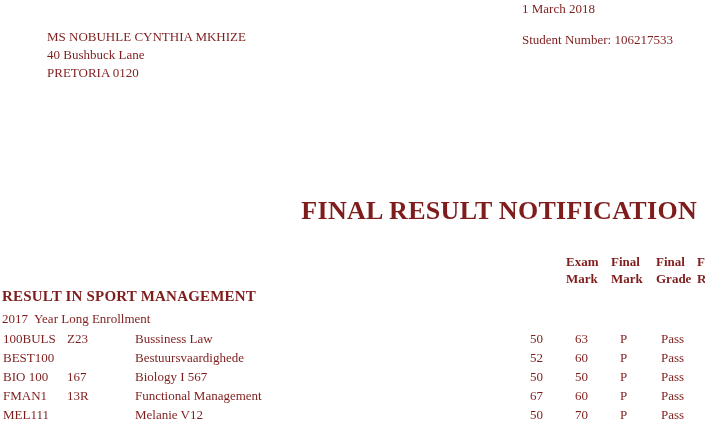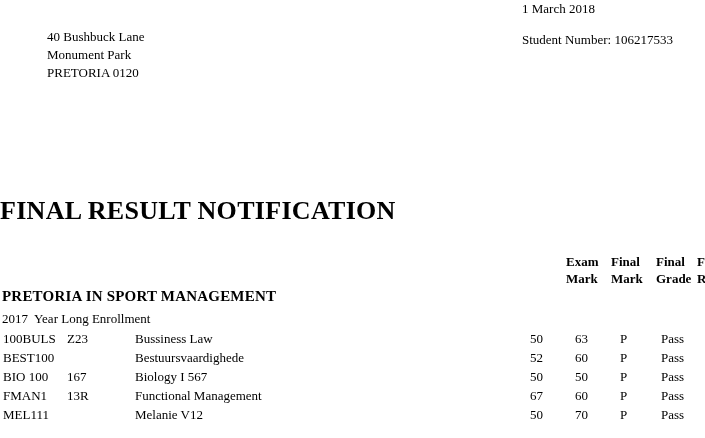--- a/index.html
+++ b/index.html
@@ -3,29 +3,29 @@
 <meta charset="utf-8">
 <style>
   html, body { margin: 0; padding: 0; background: #ffffff; }
   .page {
     position: relative;
     width: 705px;
     height: 438px;
     background: #ffffff;
     font-family: "Liberation Serif", "DejaVu Serif", serif;
     font-size: 13px;
-    color: #000000;
+    color: #7f1d1d;
     overflow: hidden;
   }
   .letter-date { position: absolute; left: 522px; top: 1px; }
   .recipient-address { position: absolute; left: 47px; top: 28px; line-height: 18px; }
   .student-number-line { position: absolute; left: 522px; top: 32px; }
   .doc-title {
-    position: absolute; left: 0; right: 0; top: 196px;
-    margin: 0; text-align: left;
+    position: absolute; left: 0; right: 8px; top: 196px;
+    margin: 0; text-align: right;
     font-size: 26px; font-weight: bold; letter-spacing: 0.3px;
   }
   .grid {
     display: grid;
     grid-template-columns: 64px 68px 395px 45px 45px 41px 1fr;
   }
   .results-header {
     position: absolute; left: 3px; right: 0; top: 253px;
     font-weight: bold; line-height: 17px;
   }
@@ -40,22 +40,22 @@
   .cell { overflow: hidden; white-space: nowrap; }
 </style>
 </head>
 <body>
 
 <div class="page">
 
   <div class="letter-date">1 March 2018</div>
 
   <div class="recipient-address">
+    <div>MS NOBUHLE CYNTHIA MKHIZE</div>
     <div>40 Bushbuck Lane</div>
-    <div>Monument Park</div>
     <div>PRETORIA 0120</div>
   </div>
 
   <div class="student-number-line">
     <span>Student Number:</span>
     <span>106217533</span>
   </div>
 
   <h1 class="doc-title">FINAL RESULT NOTIFICATION</h1>
 
@@ -66,21 +66,21 @@
     <div class="hcell">Exam
 Mark</div>
     <div class="hcell">Final
 Mark</div>
     <div class="hcell">Final
 Grade</div>
     <div class="hcell">Final
 Result</div>
   </div>
 
-  <div class="qualification-title">PRETORIA IN SPORT MANAGEMENT</div>
+  <div class="qualification-title">RESULT IN SPORT MANAGEMENT</div>
   <div class="enrollment-period">2017  Year Long Enrollment</div>
 
   <div class="results-rows">
 
     <div class="result-row grid">
       <div class="cell">100BULS</div>
       <div class="cell">Z23</div>
       <div class="cell">Bussiness Law</div>
       <div class="cell">50</div>
       <div class="cell">63</div>

